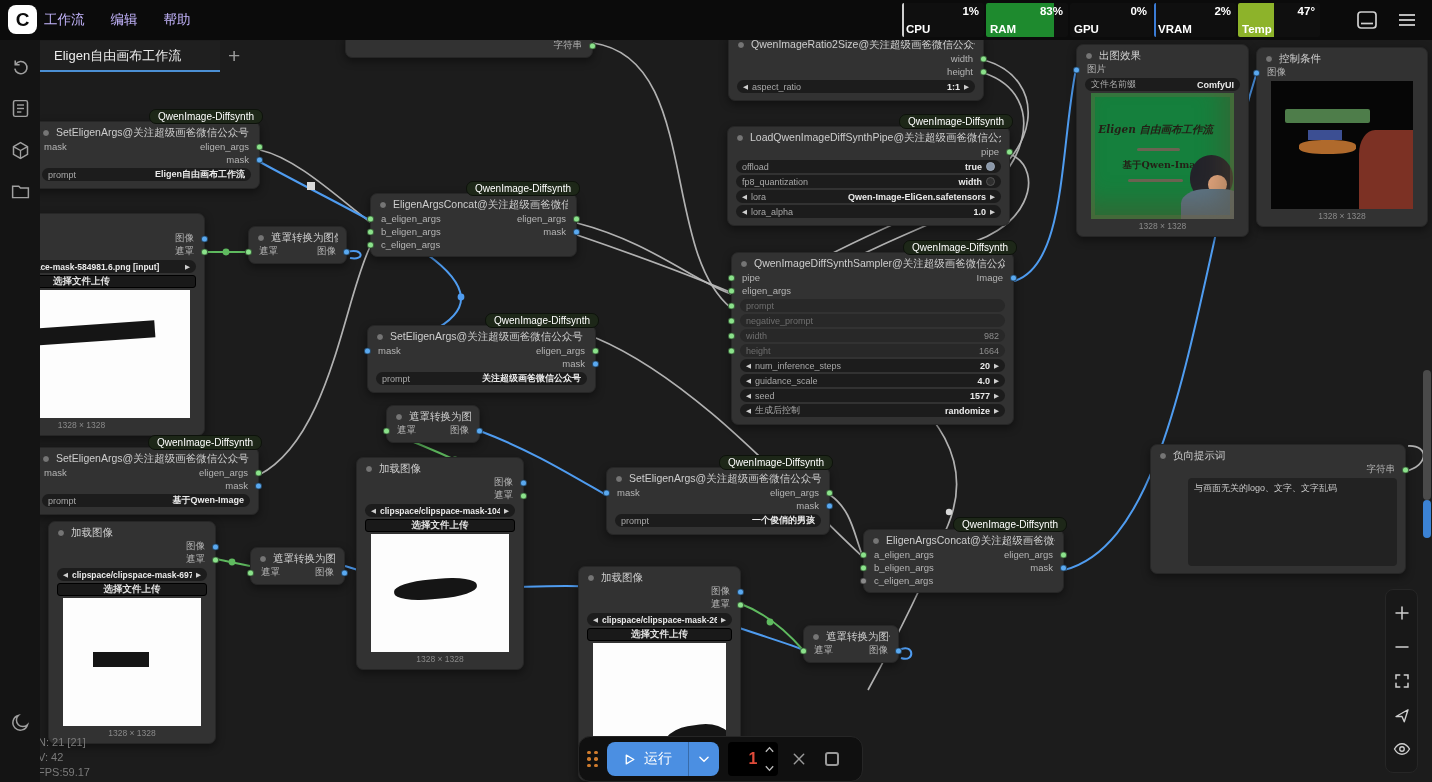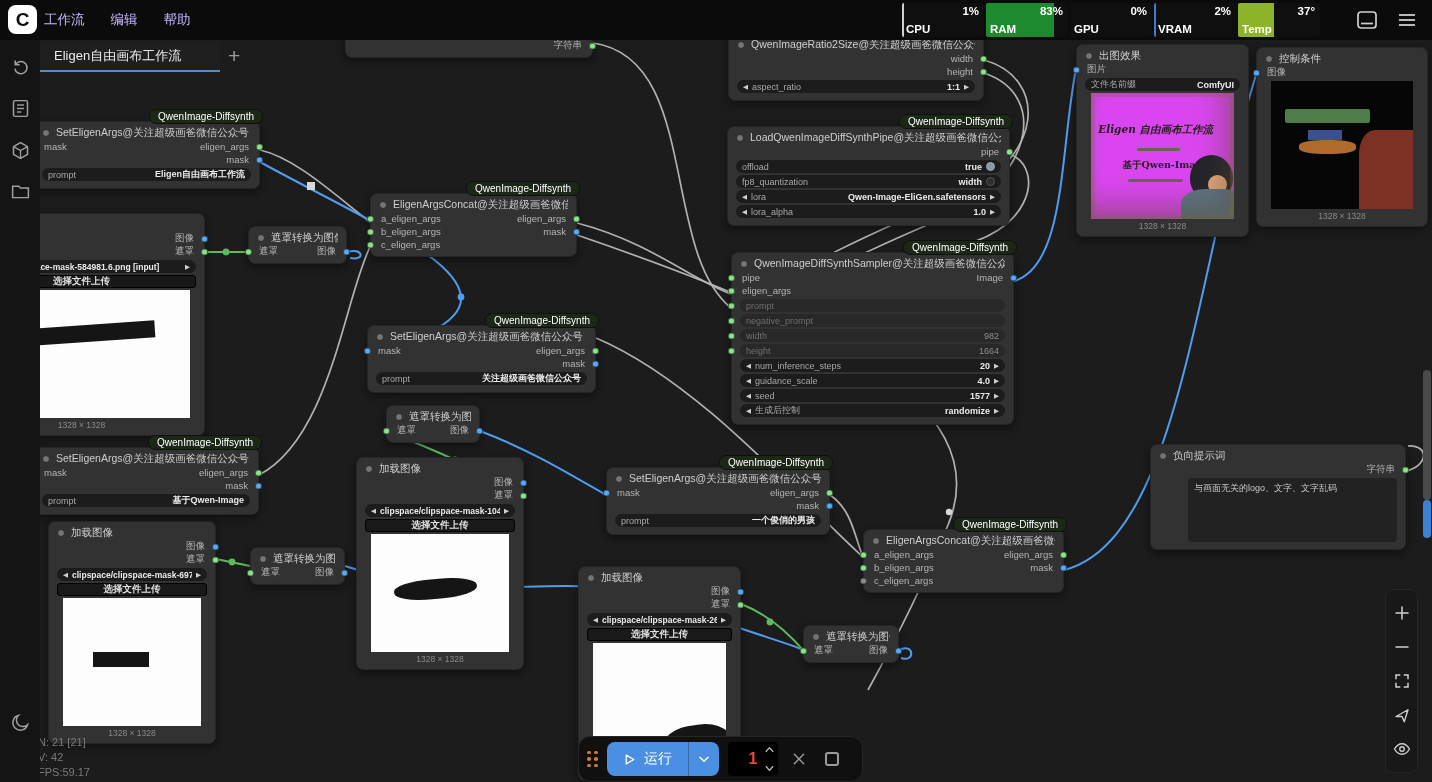--- a/index.html
+++ b/index.html
@@ -61,21 +61,21 @@
     color:#c9c9c9;overflow:hidden;white-space:pre-wrap;}
   .node-neg .ta{font-size:9px;background:#222;}
   .pv{position:relative;margin:2px 14px 0 14px;background:#fdfdfd;overflow:hidden;}
   .ink{position:absolute;background:#151515;}
   .pv-bar .ink{left:8%;top:28%;width:76%;height:13%;transform:rotate(-4deg);}
   .pv-rect .ink{left:22%;top:42%;width:40%;height:12%;}
   .pv-blob .ink{left:17%;top:38%;width:60%;height:17%;border-radius:45%;transform:rotate(-5deg);}
   .pv-corner .ink{right:-8%;bottom:-10%;width:58%;height:48%;border-radius:42% 42% 0 0;transform:rotate(-9deg);}
   .cap{margin-top:2px;text-align:center;font-size:8.5px;color:#8a8a8a;}
   
-  .pv-painting{background:#d946ef;}
+  .pv-painting{background:#15803d;}
   .pv-painting::after{content:"";position:absolute;inset:0;
     box-shadow:inset 0 0 0 4px rgba(118,102,66,.32), inset -12px -16px 26px rgba(88,72,42,.42);}
   .pt1{position:absolute;left:5%;top:24%;width:90%;font-size:10.5px;font-weight:700;font-style:italic;color:#241f16;
     font-family:"DejaVu Serif",serif;white-space:nowrap;}
   .pt2{position:absolute;left:22%;top:52%;font-size:9.5px;font-weight:700;color:#241f16;font-family:"DejaVu Serif",serif;}
   .pts{position:absolute;background:#6b6352;height:3px;border-radius:2px;}
   .pts.s1{left:32%;top:44%;width:30%;}
   .pts.s2{left:26%;top:68%;width:38%;}
   .boy-hair{position:absolute;right:1%;bottom:15%;width:30%;height:36%;background:#23232a;border-radius:50% 50% 46% 46%;}
   .boy-face{position:absolute;right:5%;bottom:20%;width:13%;height:15%;background:#e2a57e;border-radius:50%;}
@@ -634,21 +634,21 @@
     </div>
     <div class="node node-neg" style="left: 1150px; top: 444px; width: 256px;">
       <div class="ntitle">
         <span class="tdot"></span>
         <span class="ttext">负向提示词</span>
       </div>
       <div class="prow">
         <span class="plab out">字符串</span>
         <span class="pdot out" style="background: rgb(139, 226, 139);"></span>
       </div>
-      <div class="ta" style="height: 64px; margin-left: 37px;">与画面无关的logo、文字、文字乱码</div>
+      <div class="ta" style="height: 88px; margin-left: 37px;">与画面无关的logo、文字、文字乱码</div>
     </div>
   </div>
 
 <div class="topbar">
   <div class="logo">
       <span>C</span>
     </div>
   <div class="menus">
     <span>工作流</span>
     <span>编辑</span>
@@ -670,21 +670,21 @@
         <span class="sv">0%</span>
         <span class="sl">GPU</span>
       </div>
     <div class="stat">
         <div class="fill" style="width: 3%; background: rgb(58, 123, 213);"></div>
         <span class="sv">2%</span>
         <span class="sl">VRAM</span>
       </div>
     <div class="stat">
         <div class="fill" style="width: 44%; background: rgb(141, 179, 42);"></div>
-        <span class="sv">37°</span>
+        <span class="sv">47°</span>
         <span class="sl">Temp</span>
       </div>
   </div>
   <svg class="tbicon" style="right:52px" viewBox="0 0 24 24">
       <rect x="3" y="4" width="18" height="16" rx="3" fill="none" stroke="#cfcfcf" stroke-width="1.7"></rect>
       <line x1="6" y1="15.5" x2="18" y2="15.5" stroke="#cfcfcf" stroke-width="1.7"></line>
     </svg>
   <svg class="tbicon" style="right:12px" viewBox="0 0 24 24">
       <line x1="4" y1="7" x2="20" y2="7" stroke="#cfcfcf" stroke-width="1.8"></line>
       <line x1="4" y1="12" x2="20" y2="12" stroke="#cfcfcf" stroke-width="1.8"></line>

